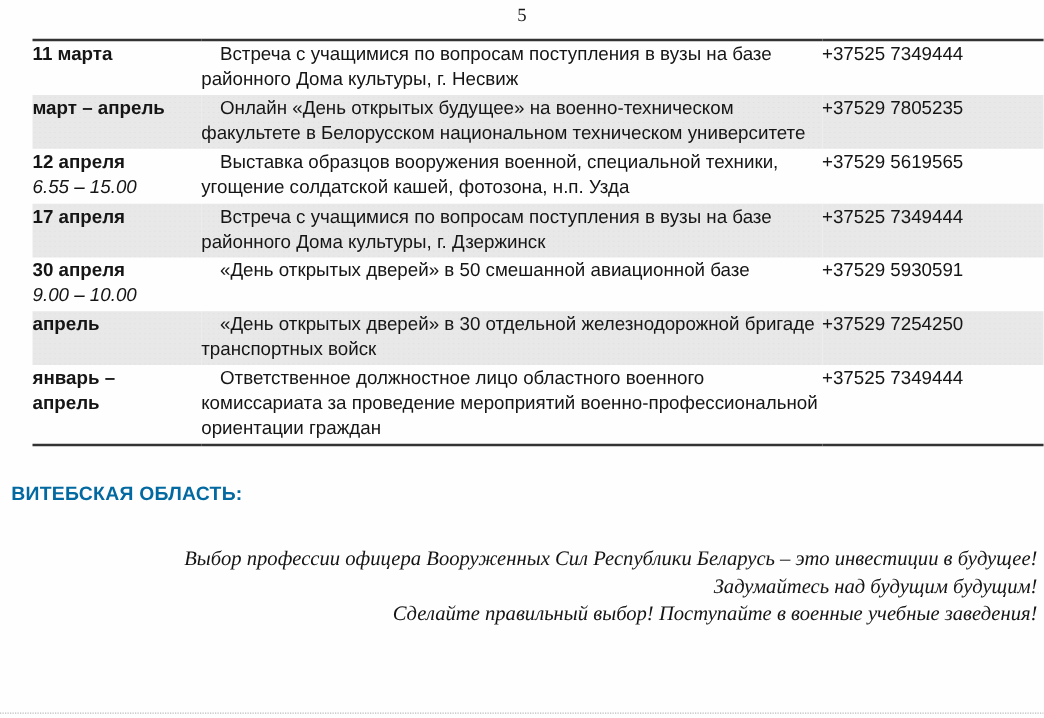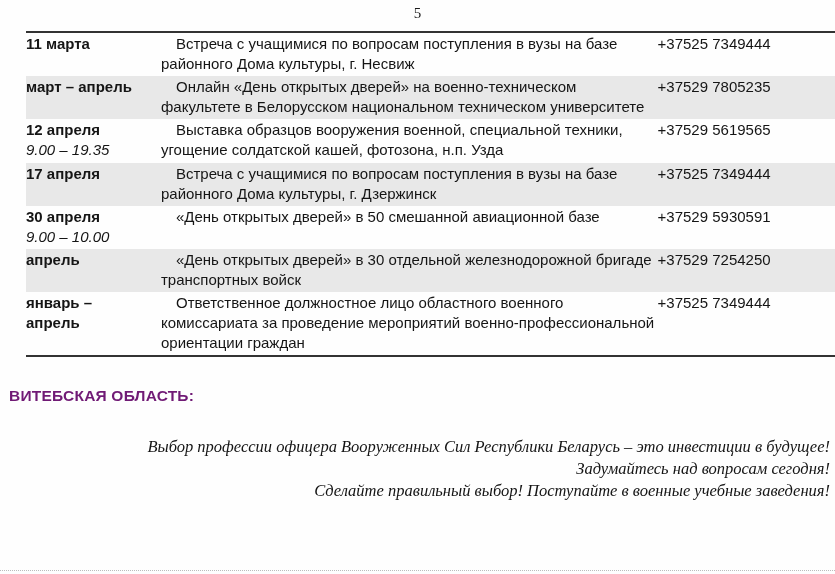--- a/index.html
+++ b/index.html
@@ -65,21 +65,21 @@
     display: block;
     font-style: italic;
     font-weight: normal;
   }
   .time:empty { display: none; }
   .section-heading {
     margin: 30px 18px 0 9px;
     font-size: 15.5px;
     font-weight: bold;
     letter-spacing: 0.2px;
-    color: #701a75;
+    color: #0369a1;
   }
   .slogan {
     margin-top: 31px;
     padding-right: 5px;
     text-align: right;
     font-family: "Liberation Serif", serif;
     font-style: italic;
     font-size: 16.5px;
     line-height: 22px;
     color: #141414;
@@ -107,27 +107,27 @@
 
         </td>
         <td class="c-event">Встреча с учащимися по вопросам поступления в вузы на базе районного Дома культуры, г. Несвиж</td>
         <td class="c-phone">+37525 7349444</td>
       </tr>
       <tr class="t-row">
         <td class="c-date">
           <span class="date">март – апрель</span>
 
         </td>
-        <td class="c-event">Онлайн «День открытых дверей» на военно-техническом факультете в Белорусском национальном техническом университете</td>
+        <td class="c-event">Онлайн «День открытых будущее» на военно-техническом факультете в Белорусском национальном техническом университете</td>
         <td class="c-phone">+37529 7805235</td>
       </tr>
       <tr class="t-row">
         <td class="c-date">
           <span class="date">12 апреля</span>
-          <span class="time">9.00 – 19.35</span>
+          <span class="time">6.55 – 15.00</span>
         </td>
         <td class="c-event">Выставка образцов вооружения военной, специальной техники, угощение солдатской кашей, фотозона, н.п. Узда</td>
         <td class="c-phone">+37529 5619565</td>
       </tr>
       <tr class="t-row">
         <td class="c-date">
           <span class="date">17 апреля</span>
 
         </td>
         <td class="c-event">Встреча с учащимися по вопросам поступления в вузы на базе районного Дома культуры, г. Дзержинск</td>
@@ -158,19 +158,19 @@
         <td class="c-event">Ответственное должностное лицо областного военного комиссариата за проведение мероприятий военно-профессиональной ориентации граждан</td>
         <td class="c-phone">+37525 7349444</td>
       </tr>
     </tbody>
   </table>
 
   <div class="section-heading">ВИТЕБСКАЯ ОБЛАСТЬ:</div>
 
   <div class="slogan">
     <div>Выбор профессии офицера Вооруженных Сил Республики Беларусь – это инвестиции в будущее!</div>
-    <div>Задумайтесь над вопросам сегодня!</div>
+    <div>Задумайтесь над будущим будущим!</div>
     <div>Сделайте правильный выбор! Поступайте в военные учебные заведения!</div>
   </div>
 
   <div class="page-edge"></div>
 
 </div>
 
 </body></html>

